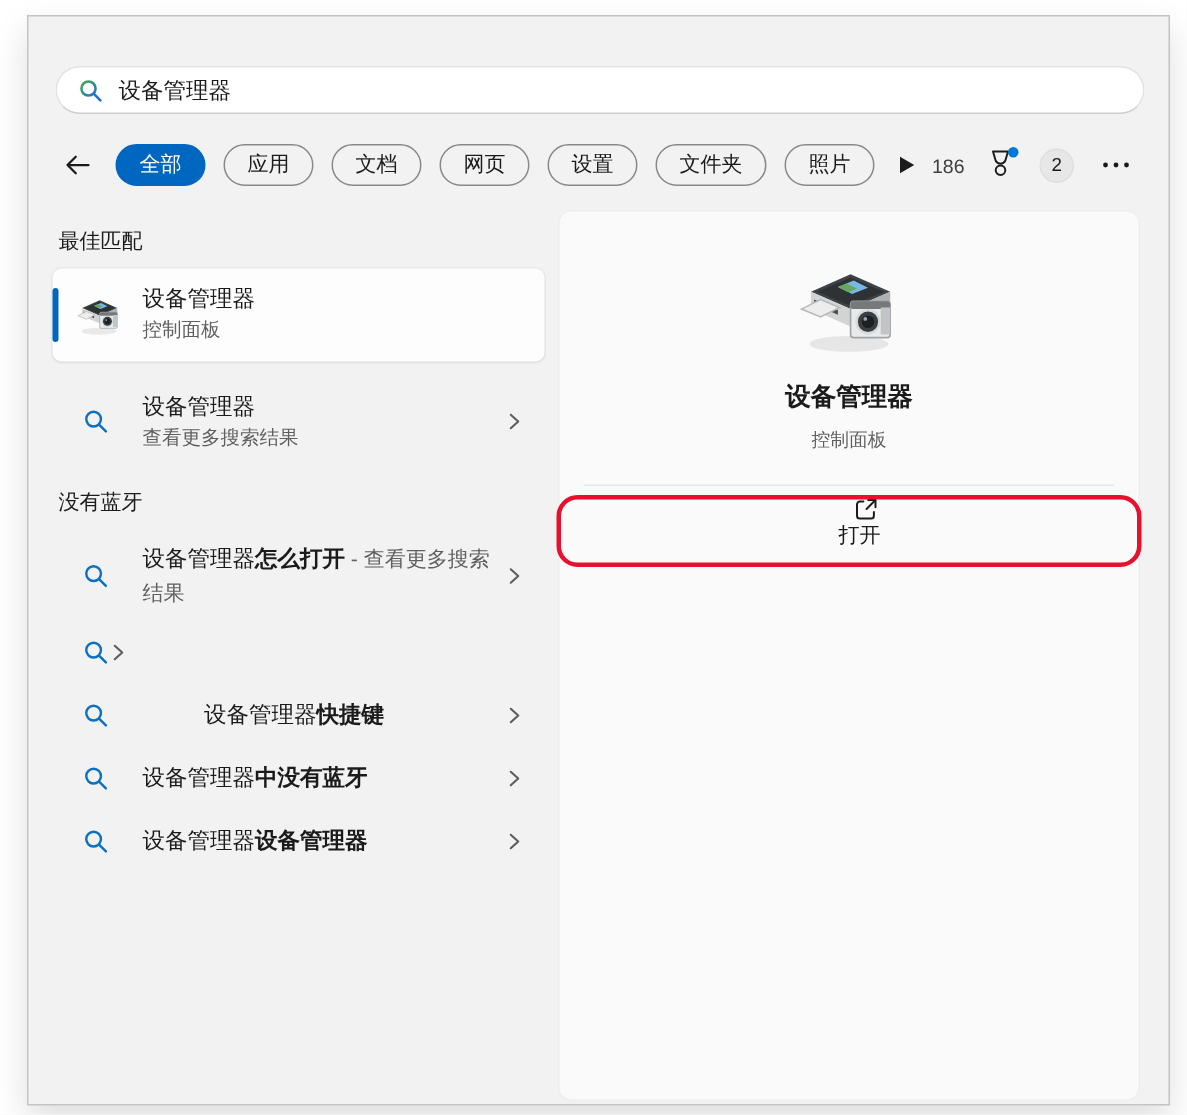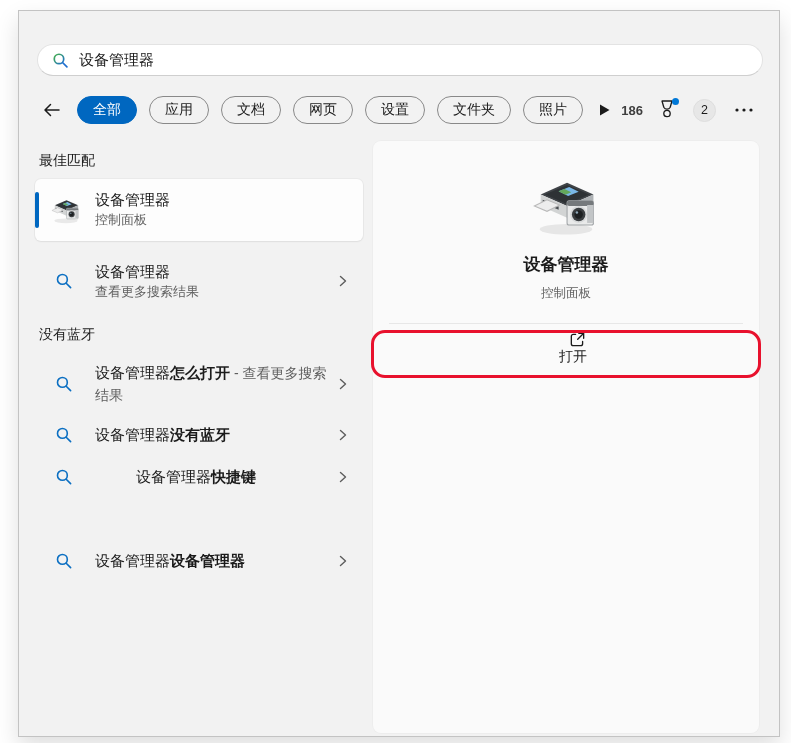--- a/index.html
+++ b/index.html
@@ -31,21 +31,21 @@
   .toolbar{position:absolute;left:18px;top:84px;width:726px;height:30px;
     display:flex;align-items:center;}
   .backbtn{width:30px;height:28px;display:flex;align-items:center;justify-content:center;
     border-radius:4px;cursor:pointer;margin-right:10px;}
   .tabs{display:flex;align-items:center;gap:12px;}
   .pill{height:28px;padding:0 15px;border-radius:14px;display:flex;align-items:center;
     font-size:14px;color:var(--text);border:1px solid #898989;background:transparent;cursor:pointer;white-space:nowrap;}
   .pill.sel{background:var(--accent);color:#fff;border-color:var(--accent);}
   .overflow{margin-left:16px;display:flex;align-items:center;cursor:pointer;}
   .tb-right{position:absolute;right:6px;top:0;height:30px;display:flex;align-items:center;gap:15px;}
-  .points{font-size:13px;color:#3f3f3f;font-weight:bold;}
+  .points{font-size:13px;color:#3f3f3f;}
   .rewards{position:relative;width:20px;height:22px;cursor:pointer;}
   .rewards .dot{position:absolute;right:-1px;top:-1px;width:7px;height:7px;border-radius:50%;background:#0078d7;}
   .badge{width:23px;height:23px;border-radius:50%;background:#e7e7e7;border:1px solid #dedede;
     display:flex;align-items:center;justify-content:center;font-size:12.5px;color:var(--text);cursor:pointer;}
   .more{letter-spacing:2px;font-size:16px;font-weight:bold;color:var(--text);cursor:pointer;padding:0 4px;}
 
   
   .sec-h{position:absolute;left:20px;font-size:14px;font-weight:normal;color:var(--text);}
   .bm-card{position:absolute;left:16px;top:168px;width:328px;height:62px;background:#fdfdfd;
     border-radius:6px;box-shadow:0 0 0 1px rgba(0,0,0,.03),0 1px 2px rgba(0,0,0,.05);cursor:pointer;}
@@ -241,21 +241,20 @@
           </svg>
         </span>
     </div>
 
     <div class="row" style="top:403px;height:42px;">
       <span class="mag">
           <svg width="18" height="18">
             <use href="#mag-blue"></use>
           </svg>
         </span>
-      <div class="body sugg-text"><span>设备管理器</span><b>没有蓝牙</b></div>
       <span class="chev">
           <svg width="12" height="12">
             <use href="#chev-r"></use>
           </svg>
         </span>
     </div>
 
     <div class="row" style="top:445px;height:42px;gap:41px;">
       <span class="mag">
           <svg width="18" height="18">
@@ -263,20 +262,33 @@
           </svg>
         </span>
       <div class="body sugg-text"><span>设备管理器</span><b>快捷键</b></div>
       <span class="chev">
           <svg width="12" height="12">
             <use href="#chev-r"></use>
           </svg>
         </span>
     </div>
 
+    <div class="row" style="top:487px;height:42px;">
+      <span class="mag">
+          <svg width="18" height="18">
+            <use href="#mag-blue"></use>
+          </svg>
+        </span>
+      <div class="body sugg-text"><span>设备管理器</span><b>中没有蓝牙</b></div>
+      <span class="chev">
+          <svg width="12" height="12">
+            <use href="#chev-r"></use>
+          </svg>
+        </span>
+    </div>
 
     <div class="row" style="top:529px;height:42px;">
       <span class="mag">
           <svg width="18" height="18">
             <use href="#mag-blue"></use>
           </svg>
         </span>
       <div class="body sugg-text"><span>设备管理器</span><b>设备管理器</b></div>
       <span class="chev">
           <svg width="12" height="12">

